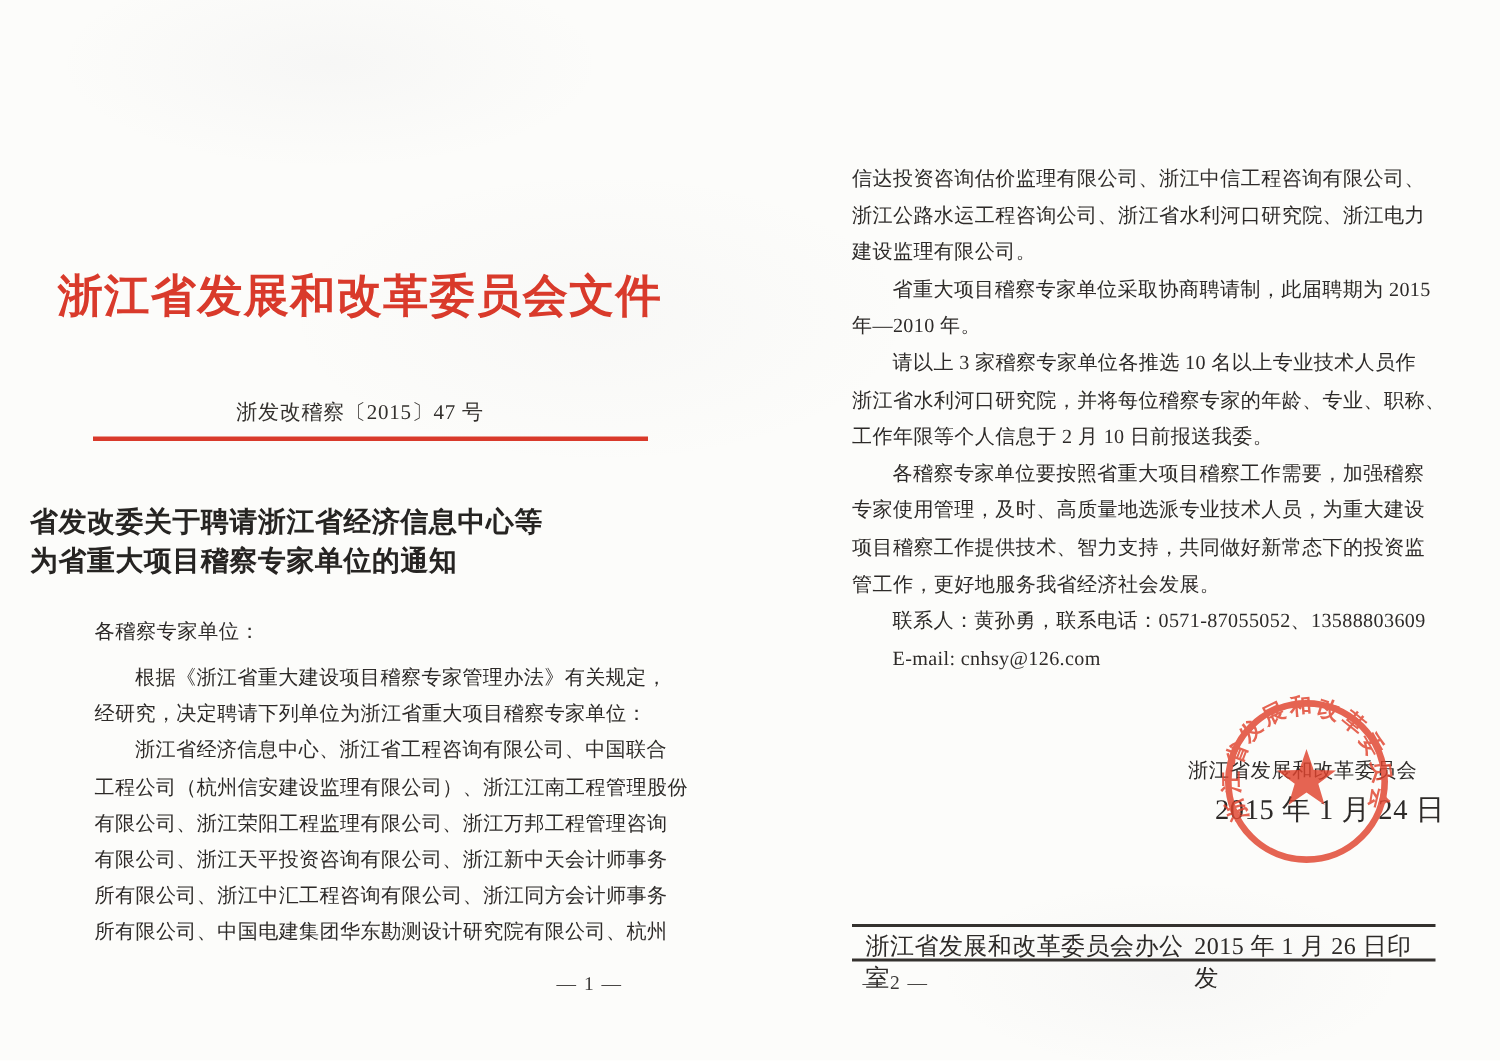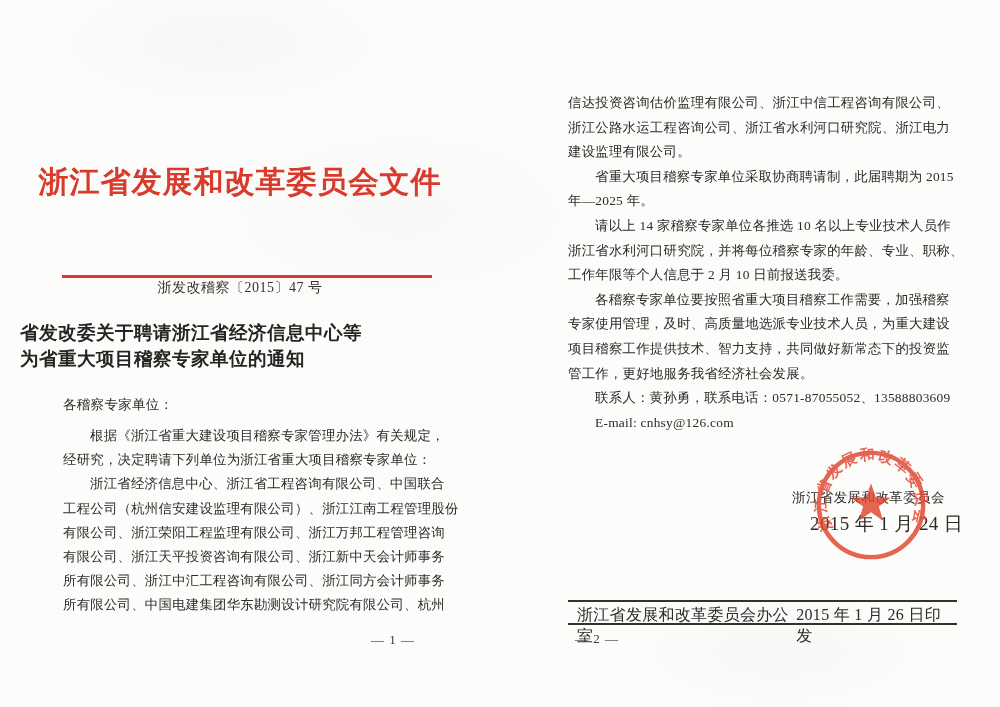--- a/index.html
+++ b/index.html
@@ -10,33 +10,33 @@
     height: 707px;
     overflow: hidden;
     background: #fcfcfa;
     background-image:
       radial-gradient(ellipse 260px 100px at 22% 6%, rgba(150,150,165,0.05), transparent 70%),
       radial-gradient(ellipse 300px 140px at 40% 30%, rgba(150,150,165,0.04), transparent 70%),
       radial-gradient(ellipse 220px 90px at 78% 92%, rgba(150,150,165,0.05), transparent 70%);
     font-family: "Liberation Serif", "DejaVu Serif", serif;
     color: #2d2a28;
   }
-  .page { position: absolute; top: 0; height: 595px; width: 500px; }
+  .page { position: absolute; top: 16px; height: 595px; width: 500px; }
   .p1 { left: 0; }
   .p2 { left: 500px; }
 
   .masthead {
     position: absolute; left: 20px; top: 163px; width: 440px;
     text-align: center; font-size: 30px; font-weight: bold;
     line-height: 38px; letter-spacing: 1px;
     color: var(--accent, #d93a2b); white-space: nowrap;
   }
   .doc-no {
     position: absolute; left: 20px; top: 250px; width: 440px;
-    text-align: center; font-size: 14px; letter-spacing: 0.5px; color: #33302d; margin-top: 29px;
+    text-align: center; font-size: 14px; letter-spacing: 0.5px; color: #33302d;
   }
   .red-rule {
     position: absolute; left: 62px; top: 275px; width: 370px; height: 3px;
     background: var(--accent, #d93a2b);
   }
   .notice-title {
     position: absolute; left: 20px; top: 320px; width: 440px;
     text-align: left; font-size: 18.5px; font-weight: bold;
     line-height: 26px; letter-spacing: 0.5px; color: #262422;
   }
@@ -103,22 +103,22 @@
     <div class="pageno pageno1">— 1 —</div>
   </section>
 
   <section class="page p2">
 
     <div class="body body2">
       <div class="line">信达投资咨询估价监理有限公司、浙江中信工程咨询有限公司、</div>
       <div class="line">浙江公路水运工程咨询公司、浙江省水利河口研究院、浙江电力</div>
       <div class="line">建设监理有限公司。</div>
       <div class="line indent">省重大项目稽察专家单位采取协商聘请制，此届聘期为 2015</div>
-      <div class="line">年—2025 年。</div>
-      <div class="line indent">请以上 14 家稽察专家单位各推选 10 名以上专业技术人员作</div>
+      <div class="line">年—2010 年。</div>
+      <div class="line indent">请以上 3 家稽察专家单位各推选 10 名以上专业技术人员作</div>
       <div class="line">浙江省水利河口研究院，并将每位稽察专家的年龄、专业、职称、</div>
       <div class="line">工作年限等个人信息于 2 月 10 日前报送我委。</div>
       <div class="line indent">各稽察专家单位要按照省重大项目稽察工作需要，加强稽察</div>
       <div class="line">专家使用管理，及时、高质量地选派专业技术人员，为重大建设</div>
       <div class="line">项目稽察工作提供技术、智力支持，共同做好新常态下的投资监</div>
       <div class="line">管工作，更好地服务我省经济社会发展。</div>
       <div class="line indent">联系人：黄孙勇，联系电话：0571-87055052、13588803609</div>
       <div class="line indent">E-mail: cnhsy@126.com</div>
     </div>
 

